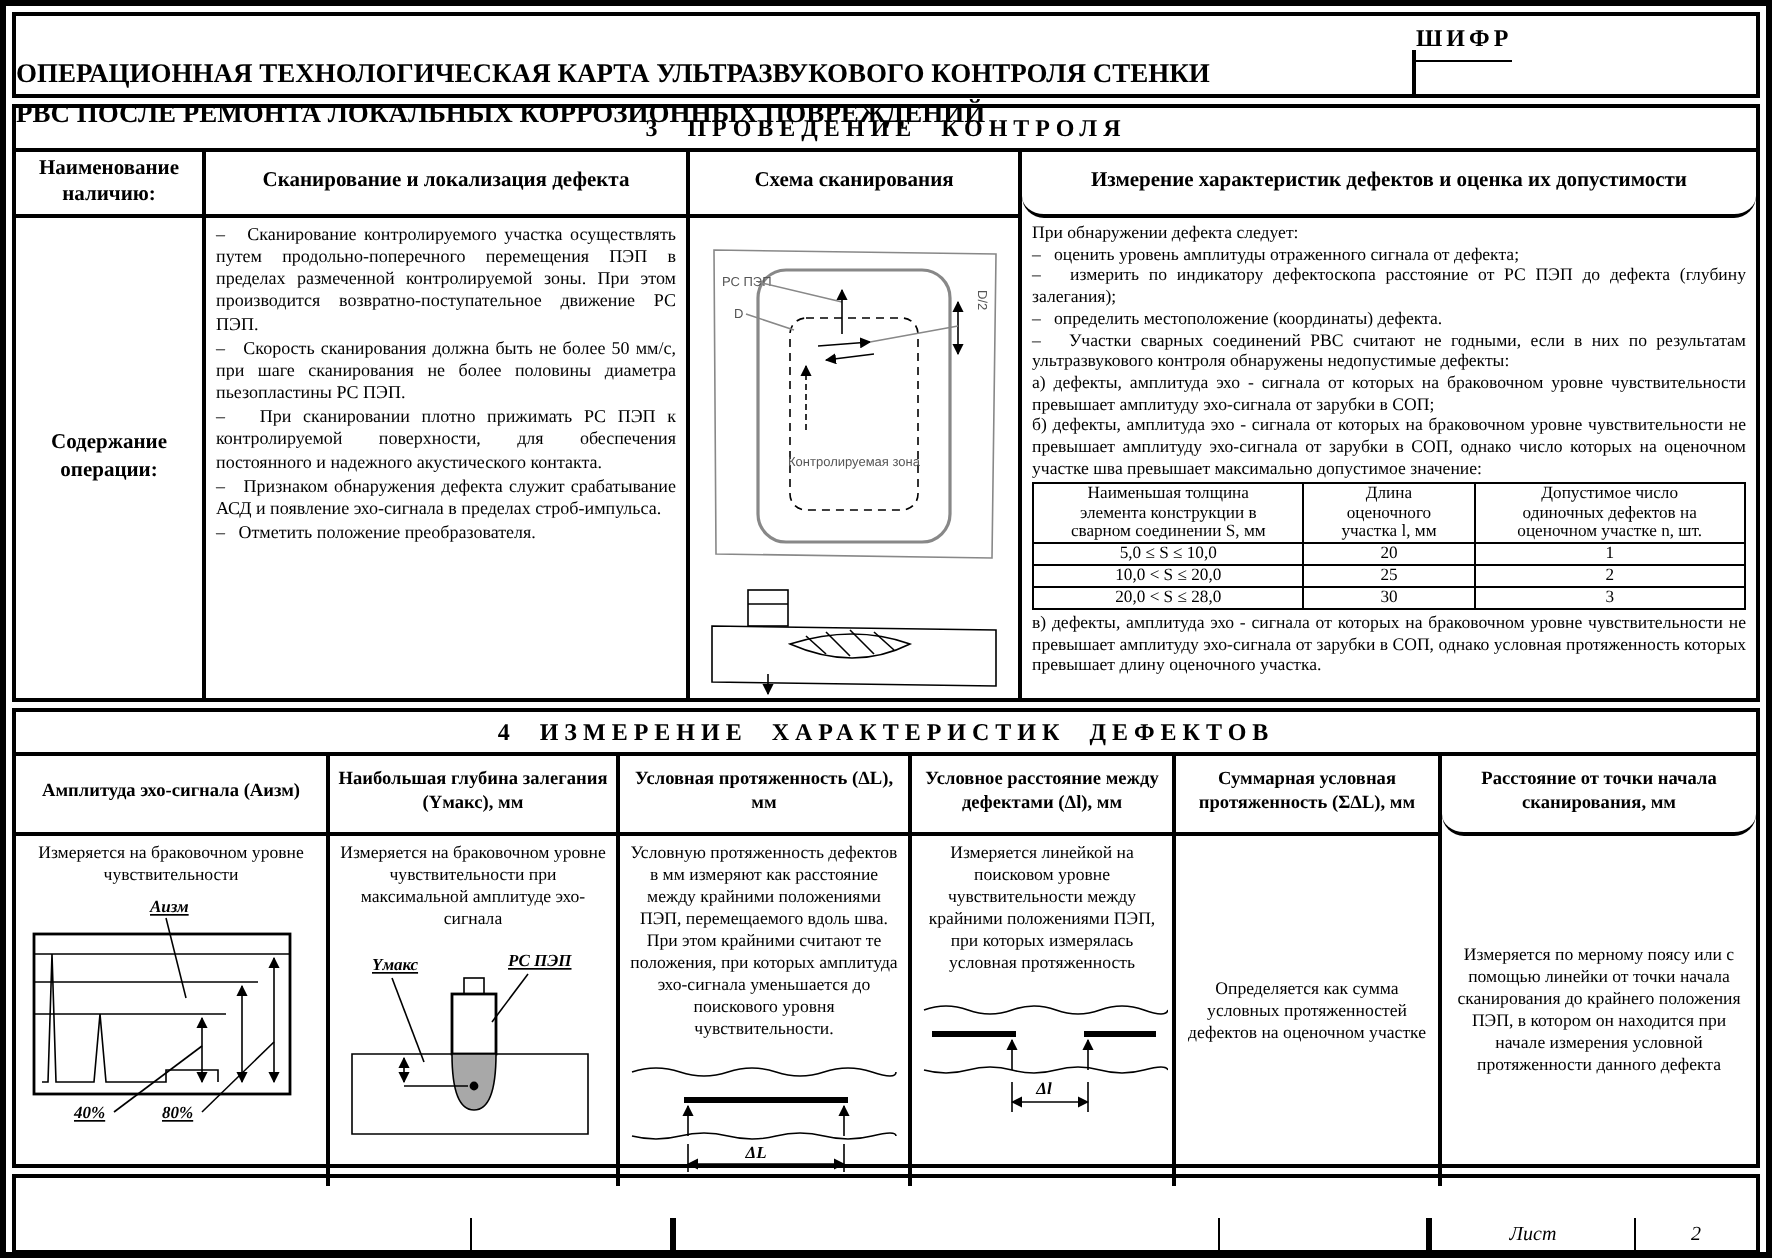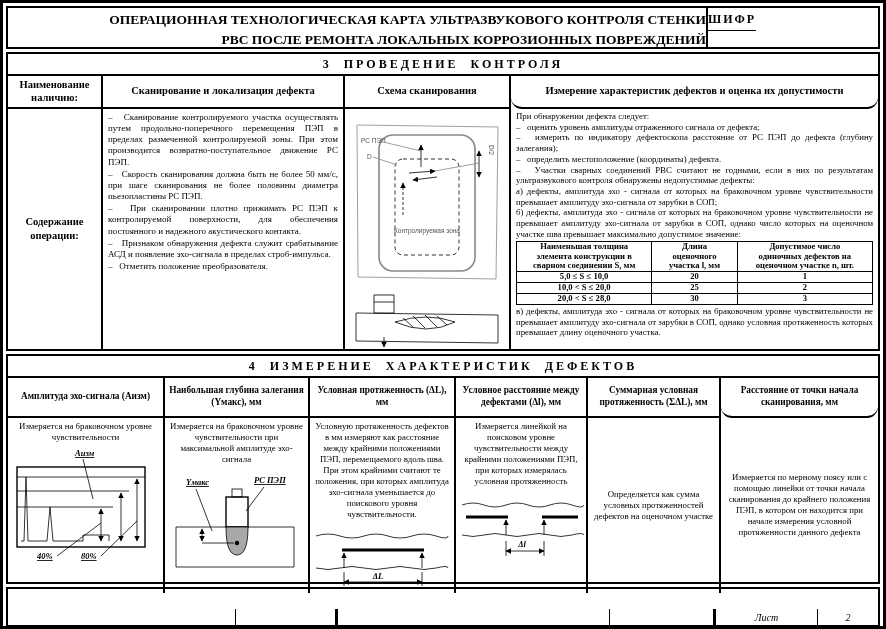--- a/index.html
+++ b/index.html
@@ -2,22 +2,22 @@
 <html><head>
 <meta charset="utf-8">
 <style>
   * { box-sizing: border-box; margin: 0; padding: 0; }
   body { background:#e8e8e8; font-family:"Liberation Serif", serif; color:#000; }
   .page { position:relative; width:886px; height:629px; background:#fff;
           border:3px solid #000; padding:3px; overflow:hidden; }
 
   
   .hdr { height:43px; border:2px solid #000; display:flex; }
-  .hdr-title { flex:1; border-right:2px solid #000; text-align:right;
-               font-weight:bold; font-size:13.5px; line-height:1.45; padding-top:2px; }
+  .hdr-title { flex:1; border-right:2px solid #000; text-align:left;
+               font-weight:bold; font-size:13.5px; line-height:1.45; padding-top:2px;margin-top:17px; }
   .hdr-cipher { width:170px; display:flex; flex-direction:row; }
   .cipher-top { height:23px; border-bottom:1px solid #000; display:flex;
                 align-items:center; justify-content:center; font-weight:bold;
                 font-size:12px; letter-spacing:2px; }
   .cipher-bottom { flex:1; }
 
   
   .sec { border:2px solid #000; margin-top:3px; }
   .sec-title { text-align:center; font-weight:bold; font-size:12px;
                letter-spacing:3px; word-spacing:6px; padding:3px 0 2px;
@@ -37,21 +37,21 @@
               text-align:center; font-weight:bold; font-size:10.5px; line-height:1.3; }
   .s3-scan { padding:3px 5px 0 5px; font-size:9px; line-height:1.24; }
   .s3-scan p { text-align:justify; margin-bottom:1px; }
   .s3-schema { display:flex; flex-direction:column; align-items:center; padding-top:6px; }
   .s3-meas { padding:2px 5px 0 5px; font-size:8.8px; line-height:1.22; }
   .s3-meas p { text-align:justify; }
 
   .meas-table { border-collapse:collapse; width:100%; margin:1px 0;
                 font-size:8.6px; text-align:center; }
   .meas-table td, .meas-table th { border:1px solid #000; padding:0 14px;
-                font-weight:bold; line-height:1.15; }
+                font-weight:normal; line-height:1.15; }
 
   
   .s4-cols { grid-template-columns:157px 145px 146px 132px 133px auto; }
   .s4-head .hcell { font-size:9.3px; min-height:40px; line-height:1.25; }
   .s4-body { height:164px; }
   .s4-cell { padding:3px 4px; font-size:8.8px; line-height:1.25; text-align:center;
              display:flex; flex-direction:column; align-items:center; }
   .s4-cell.vcenter { justify-content:center; }
 
   

